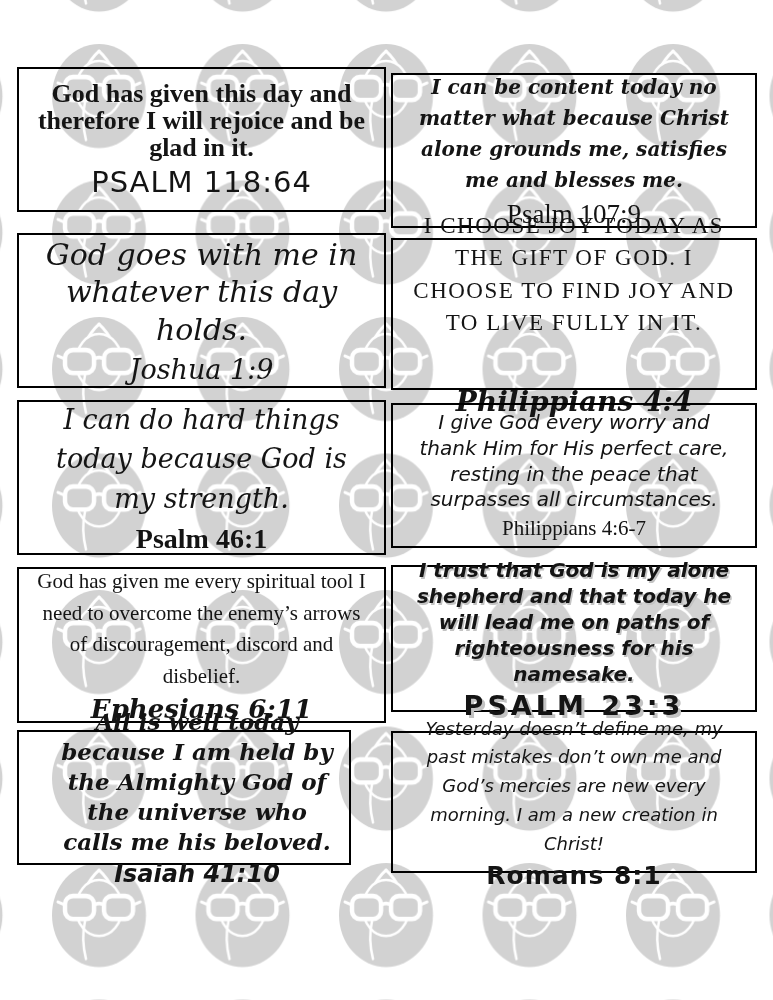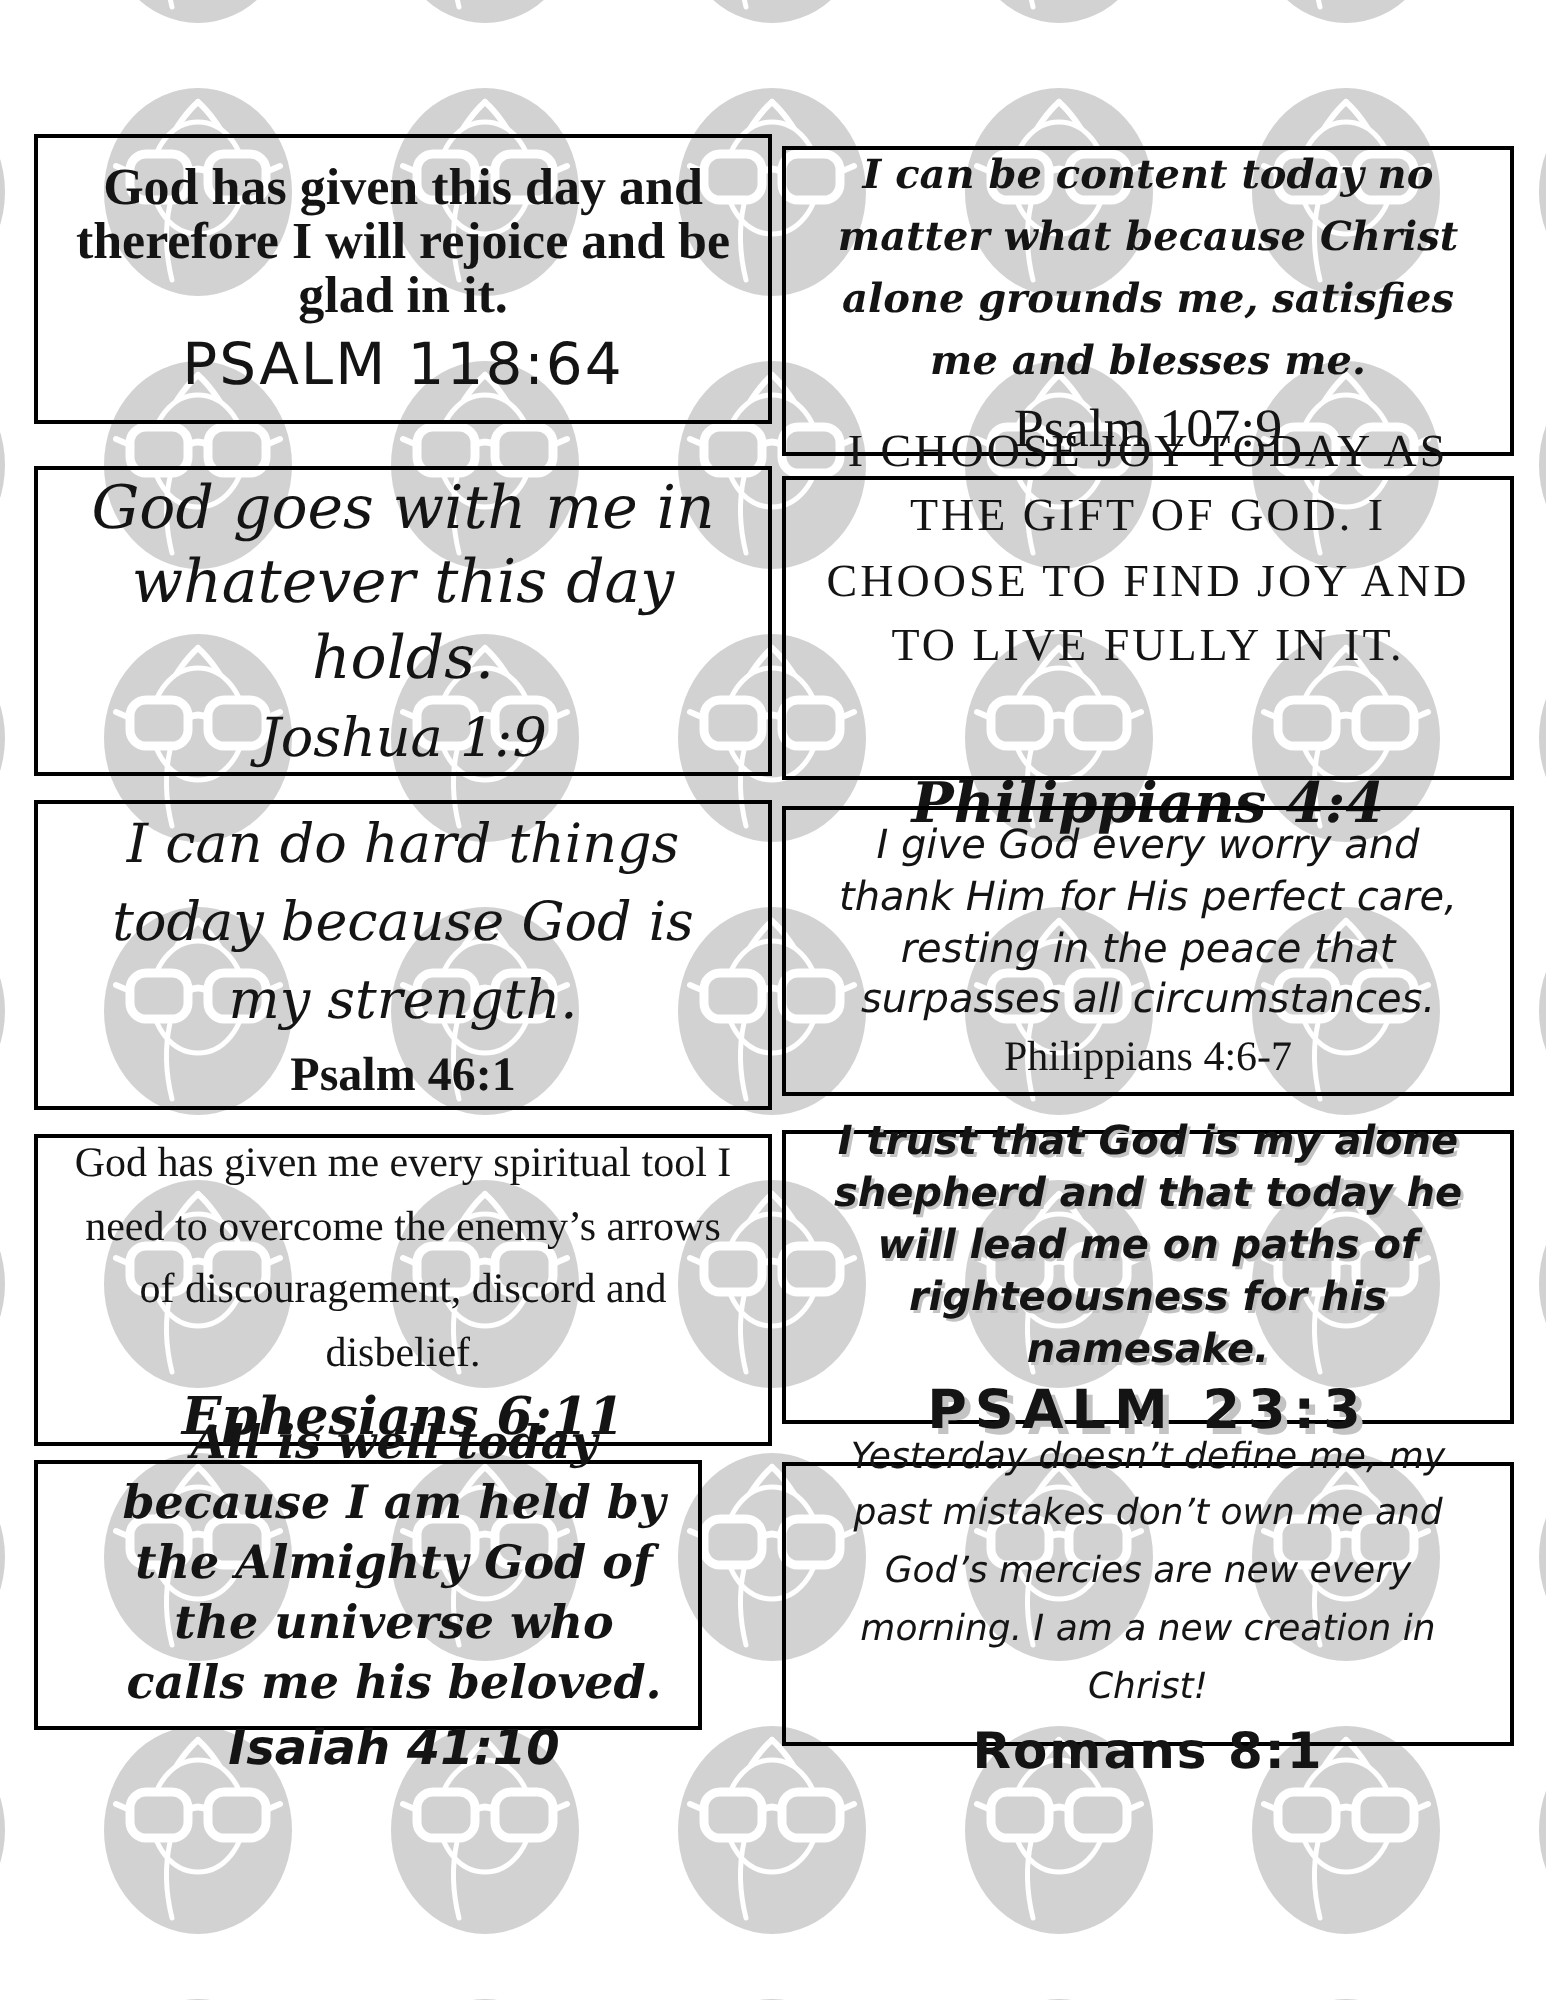--- a/index.html
+++ b/index.html
@@ -56,21 +56,21 @@
   .v2 { font-family: "DejaVu Serif", serif; font-style: italic; font-weight: bold; font-size: 20px; line-height: 1.55; }
   .r2 { font-family: "Liberation Serif", serif; font-size: 27px; margin-top: 3px; }
 
   .v3 { font-family: "DejaVu Serif", serif; font-style: italic; font-size: 30px; line-height: 1.25; }
   .r3 { font-family: "DejaVu Serif", serif; font-style: italic; font-size: 27px; margin-top: 6px; }
 
   .v4 { font-family: "Liberation Serif", serif; font-size: 23px; letter-spacing: 1.5px; line-height: 1.4; }
   .r4 { font-family: "DejaVu Serif", serif; font-style: italic; font-weight: bold; font-size: 28px; margin-top: 2px; }
 
   .v5 { font-family: "DejaVu Serif", serif; font-style: italic; font-size: 27px; line-height: 1.45; }
-  .r5 { font-family: "Liberation Serif", serif; font-weight: bold; font-size: 24px; margin-top: 5px; }
+  .r5 { font-family: "Liberation Serif", serif; font-weight: bold; font-size: 28px; margin-top: 5px; }
 
   .v6 { font-family: "DejaVu Sans", sans-serif; font-style: italic; font-size: 20px; line-height: 1.28; }
   .r6 { font-family: "Liberation Serif", serif; font-size: 21px; margin-top: 3px; }
 
   .v7 { font-family: "Liberation Serif", serif; font-size: 21px; line-height: 1.5; }
   .r7 { font-family: "DejaVu Serif", serif; font-style: italic; font-weight: bold; font-size: 26px; margin-top: 2px; }
 
   .v8 { font-family: "DejaVu Sans", sans-serif; font-style: italic; font-weight: bold; font-size: 20px; line-height: 1.3;
         text-shadow: 1.5px 1.5px 0 #c3c3c3; }
   .r8 { font-family: "DejaVu Sans", sans-serif; font-weight: bold; font-size: 27px; letter-spacing: 4px; margin-top: 3px;

